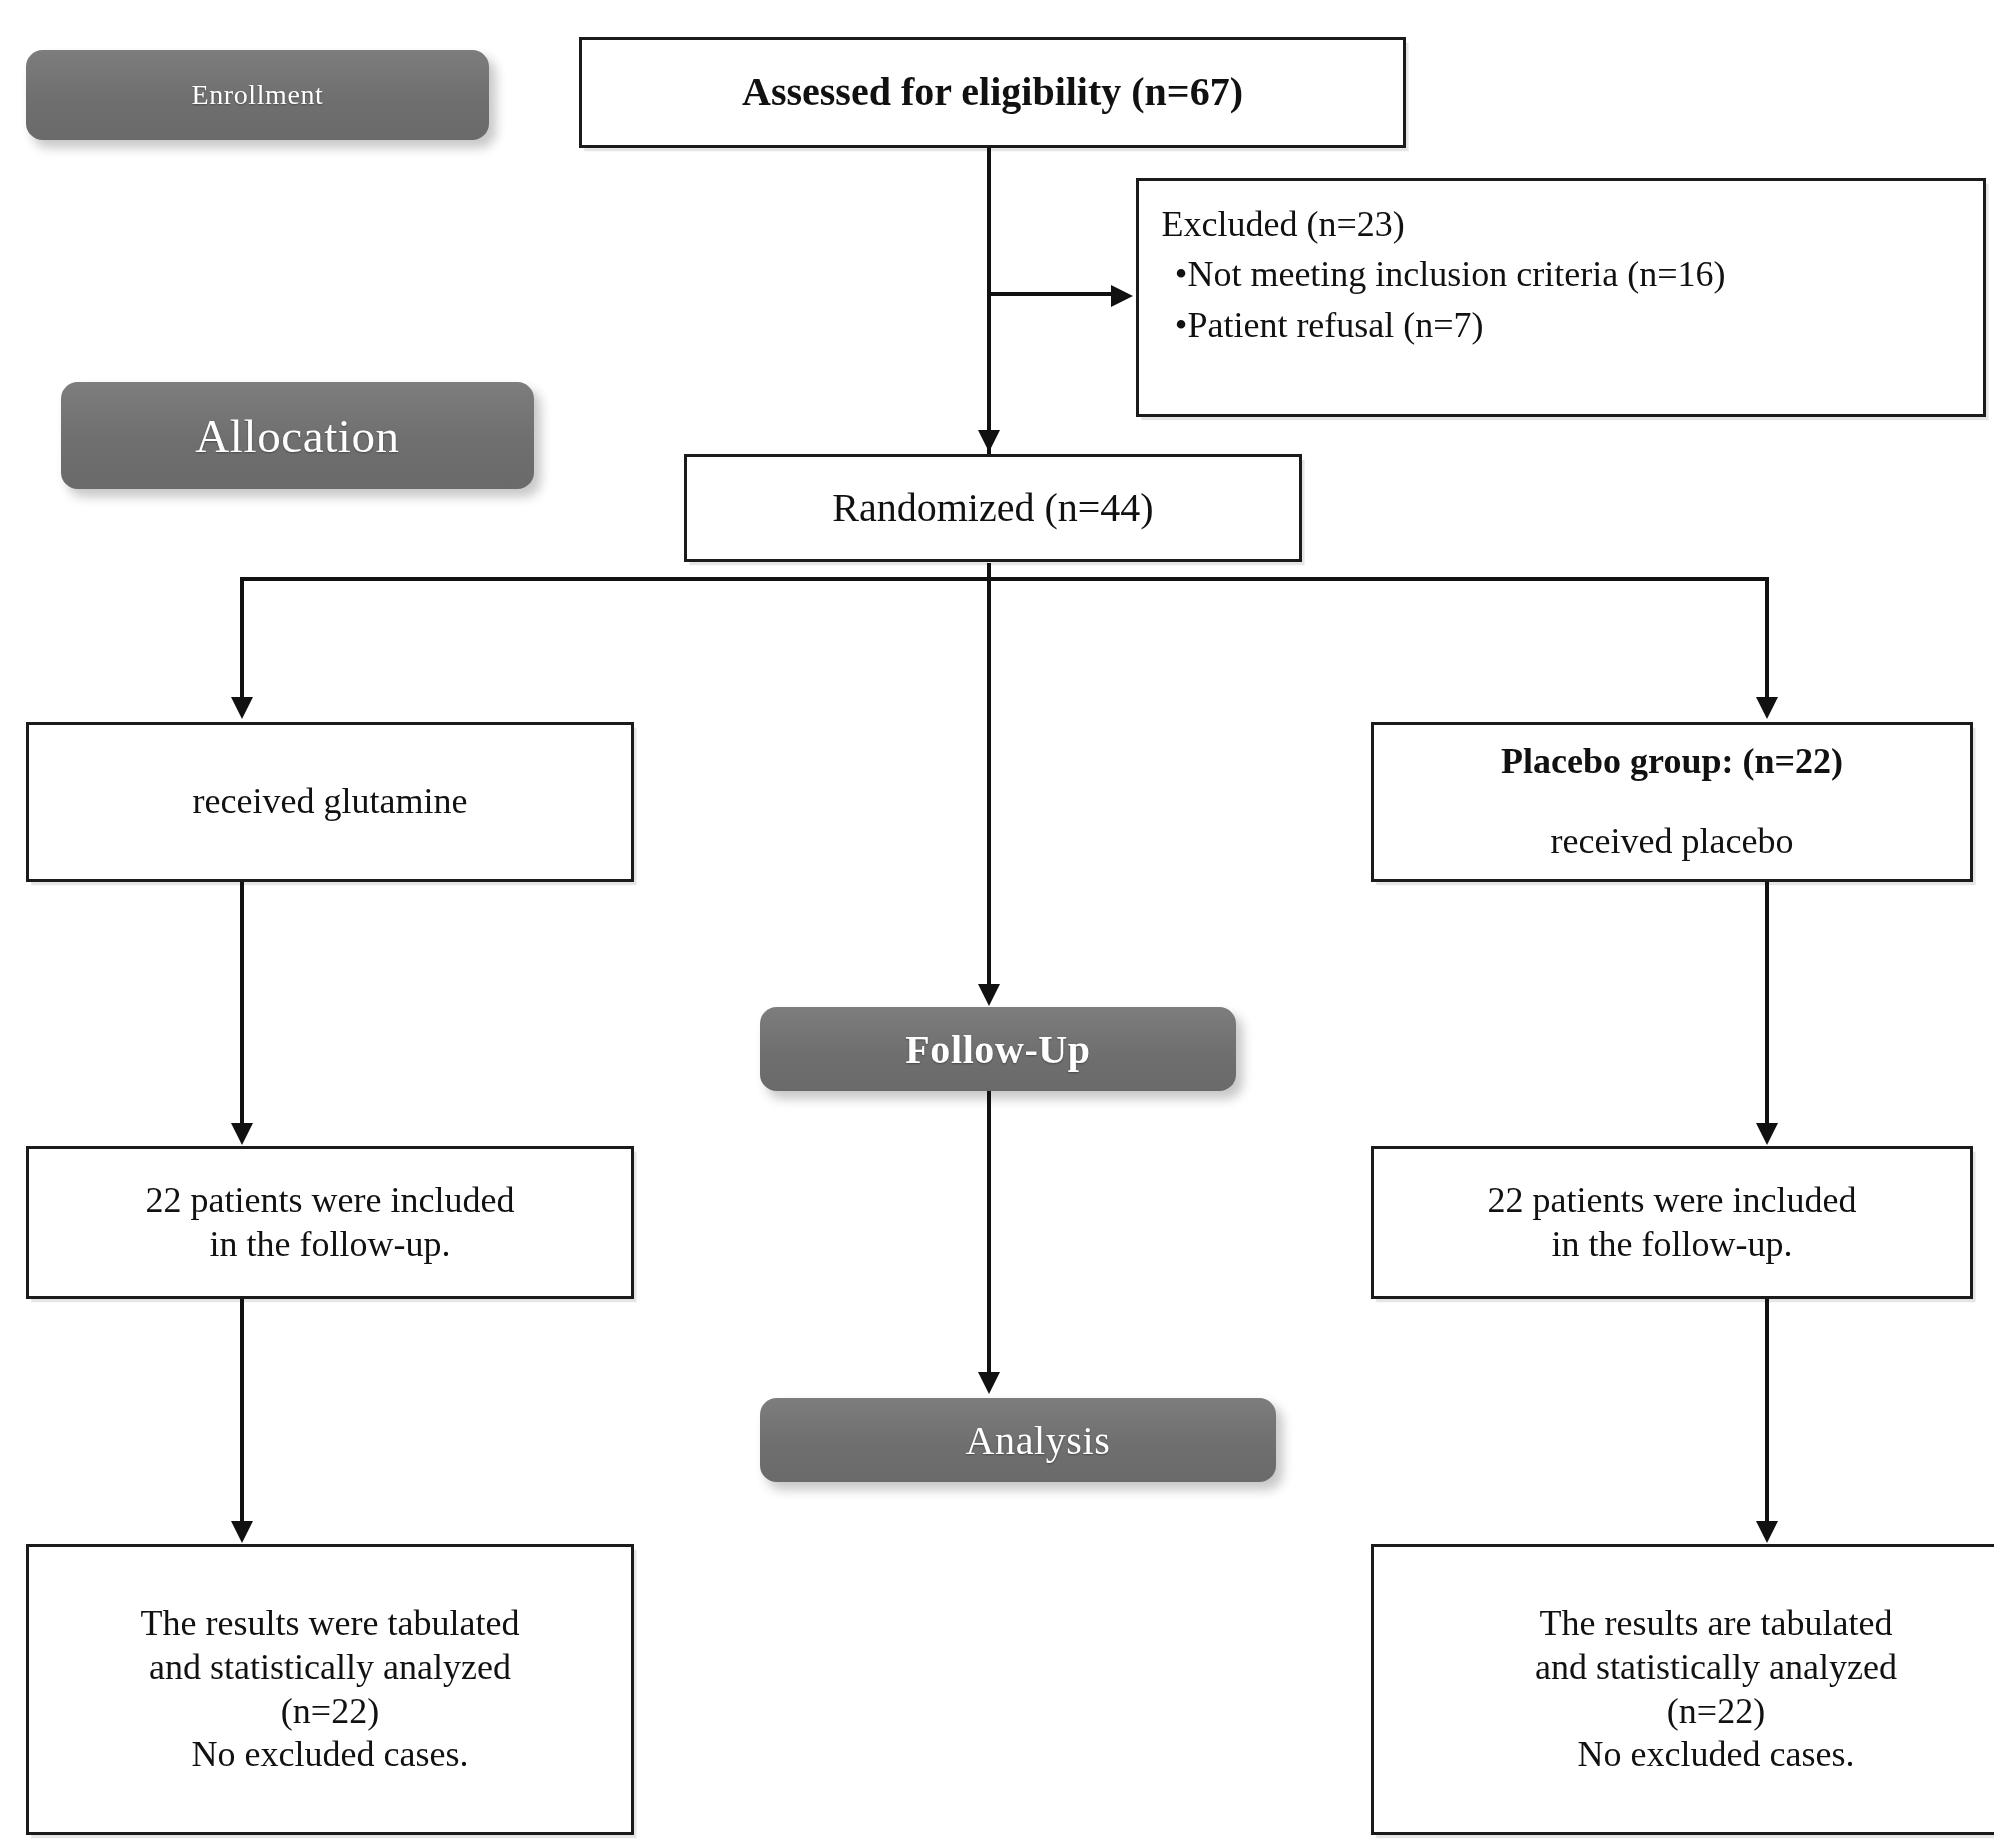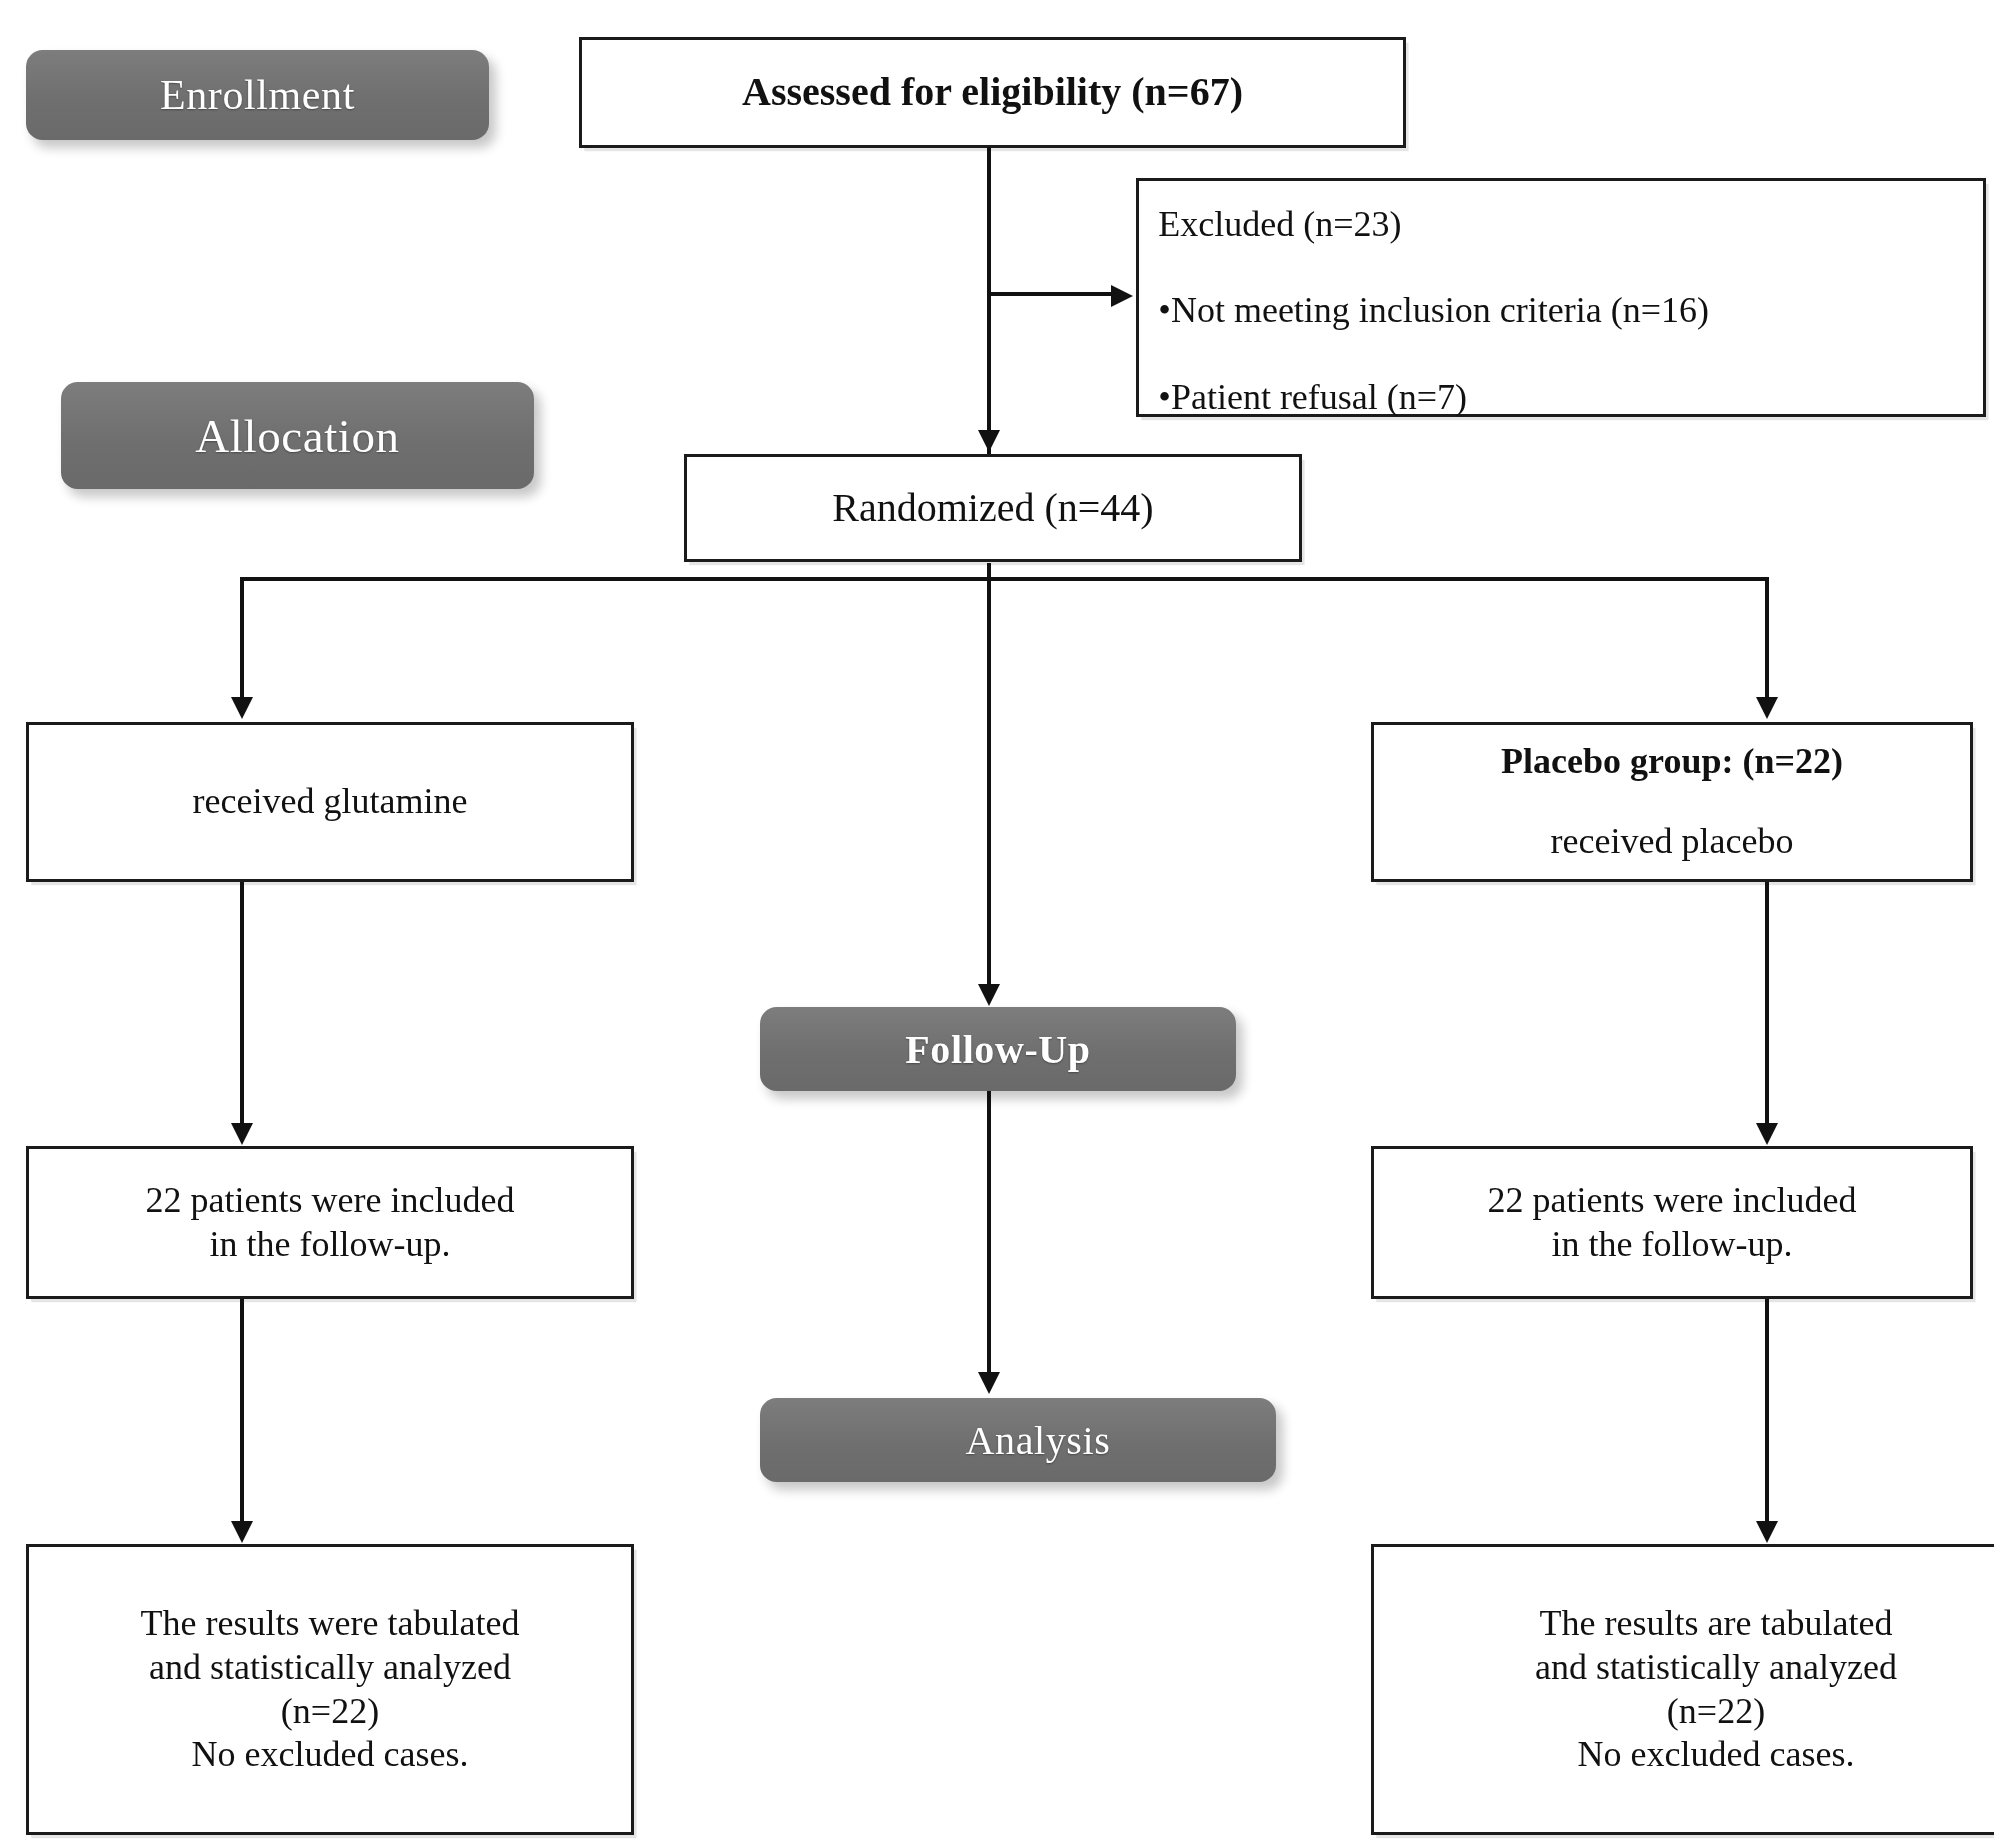--- a/index.html
+++ b/index.html
@@ -47,23 +47,22 @@
     justify-content: center;
     box-shadow: 3.9px 4.5px 0 -1.3px rgba(0,0,0,0.10);
   }
   .flow-box .line {
     display: block;
     width: 100%;
     text-align: center;
     line-height: 1.22;
   }
   .flow-box.left-align {
-    align-items: flex-end;
+    align-items: center;
     justify-content: flex-start;
-    gap: 36px;
   }
   .flow-box.left-align .line {
     text-align: left;
   }
   .bold { font-weight: bold; }
 
   
   .vline {
     position: absolute;
     background: #111111;
@@ -91,21 +90,21 @@
     border-top: 11px solid transparent;
     border-bottom: 11px solid transparent;
     border-left: 22px solid #111111;
   }
 </style>
 </head>
 <body>
 
 <div id="canvas">
 
-  <div class="stage-pill" style="left:26px; top:50px; width:463px; height:90px; font-size:42px;">
+  <div class="stage-pill" style="left:26px; top:50px; width:463px; height:90px; font-size:28px;">
     <span>Enrollment</span>
   </div>
 
   <div class="stage-pill" style="left:61px; top:382px; width:473px; height:107px; font-size:47px;">
     <span>Allocation</span>
   </div>
 
   <div class="stage-pill" style="left:760px; top:1007px; width:476px; height:84px; font-size:40px;font-weight:bold;">
     <span>Follow-Up</span>
   </div>

